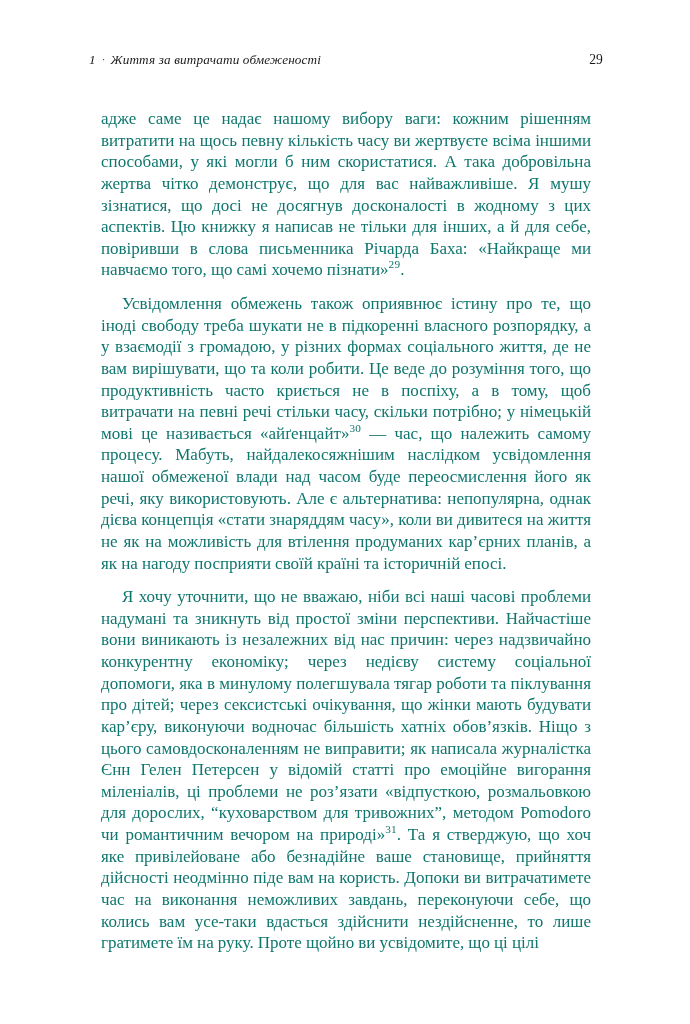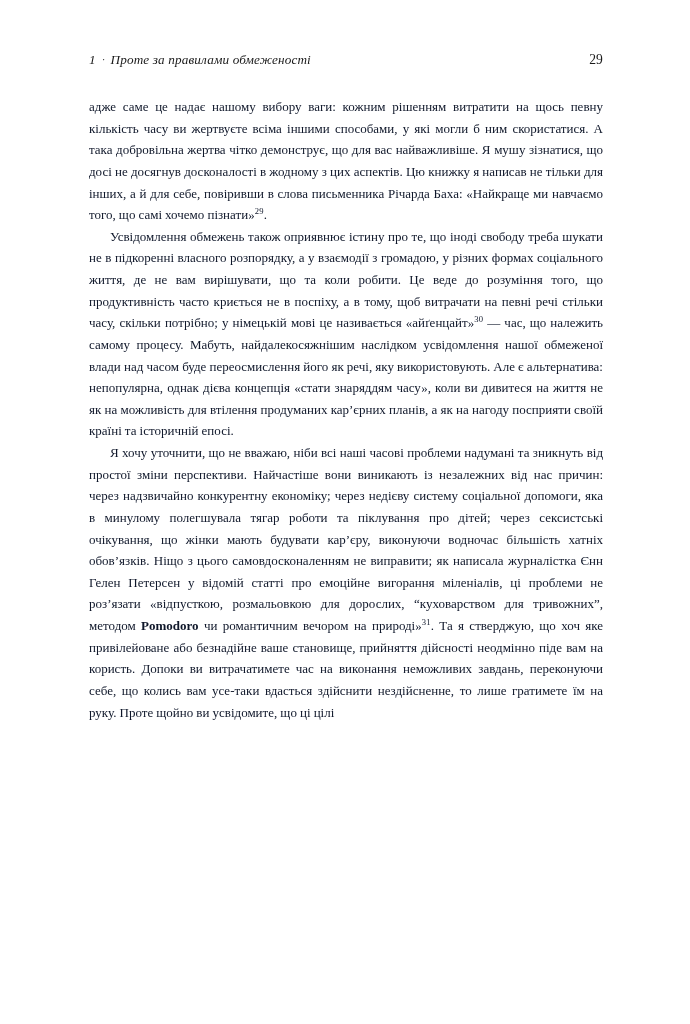--- a/index.html
+++ b/index.html
@@ -60,56 +60,55 @@
     font-style: normal;
     color: #1a1a1a;
   }
   .textblock {
     position: absolute;
     left: 89px;
     top: 96px;
     width: 514px;
   }
   p.para {
-    margin: 0;
-    font-size: 13px;
+    margin: 12px;
+    font-size: 17px;
     line-height: 21.62px;
     text-align: justify;
     text-justify: inter-word;
     hyphens: manual;
     -webkit-hyphens: manual;
-    color: #0f172a;
+    color: #0f766e;
     word-spacing: -0.15px;
   }
   p.para.indent {
     text-indent: 21px;
   }
   .it {
   }
   sup.fn {
     font-size: 0.66em;
     vertical-align: super;
     line-height: 0;
     letter-spacing: 0.2px;
   }
   .lat {
     font-family: "Liberation Serif", "DejaVu Serif", serif;
-    font-weight: bold;
   }
 </style>
 </head>
 <body>
 
 <div class="page">
 
   <div class="running-head">
     <div class="running-head-left">
       <span class="chapter-number">1</span>
       <span class="head-sep">·</span>
-      <span class="chapter-title">Проте за правилами обмеженості</span>
+      <span class="chapter-title">Життя за витрачати обмеженості</span>
     </div>
     <span class="folio">29</span>
   </div>
 
   <div class="textblock">
 
     <p class="para"><span>адже саме це надає нашому вибору ваги: кожним рішенням витратити на щось певну кількість часу ви жертвуєте всіма іншими способами, у які могли б ним скористатися. А така добровільна жертва чітко демонструє, що для вас найважливіше. Я мушу зізнатися, що досі не досягнув досконалості в жодному з цих аспектів. Цю книжку я написав не тільки для інших, а й для себе, повіривши в слова письменника Річарда Баха: «Найкраще ми навчаємо того, що самі хочемо пізнати»</span><sup class="fn">29</sup><span>.</span></p>
 
     <p class="para indent"><span>Усвідомлення обмежень також оприявнює істину про те, що іноді свободу треба шукати не в підкоренні власного розпорядку, а у взаємодії з громадою, у різних формах соціального життя, де не вам вирішувати, що та коли робити. Це веде до розуміння того, що продуктивність часто криється не в поспіху, а в тому, щоб витрачати на певні речі стільки часу, скільки потрібно; у німецькій мові це називається «айґенцайт»</span><sup class="fn">30</sup><span> — час, що належить самому процесу. Мабуть, найдалекосяжнішим наслідком усвідомлення нашої обмеженої влади над часом буде переосмислення його як речі, яку </span><span class="it">використовують</span><span>. Але є альтернатива: непопулярна, однак дієва концепція «</span><span class="it">стати знаряддям часу</span><span>», коли ви дивитеся на життя не як на можливість для втілення продуманих кар’єрних планів, а як на нагоду посприяти своїй країні та історичній епосі.</span></p>
 

